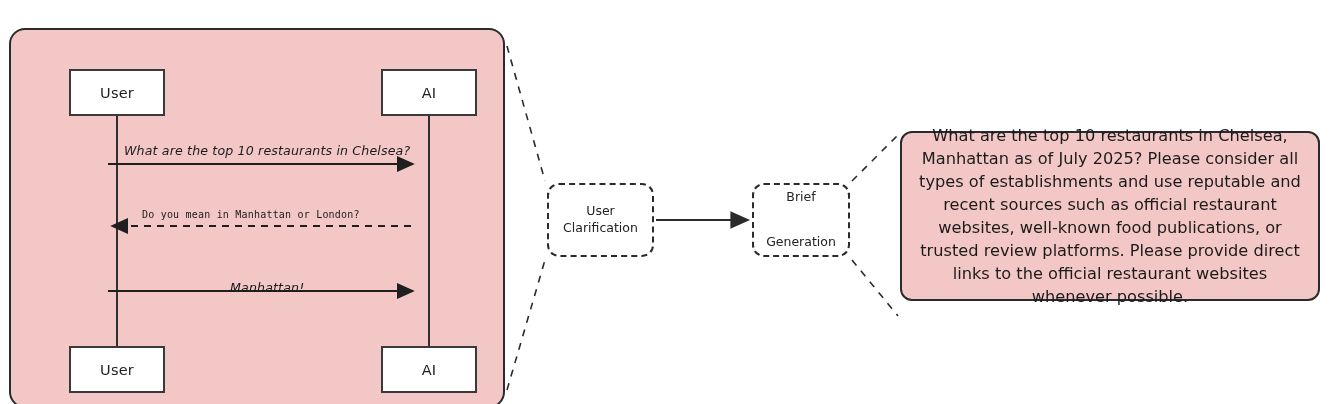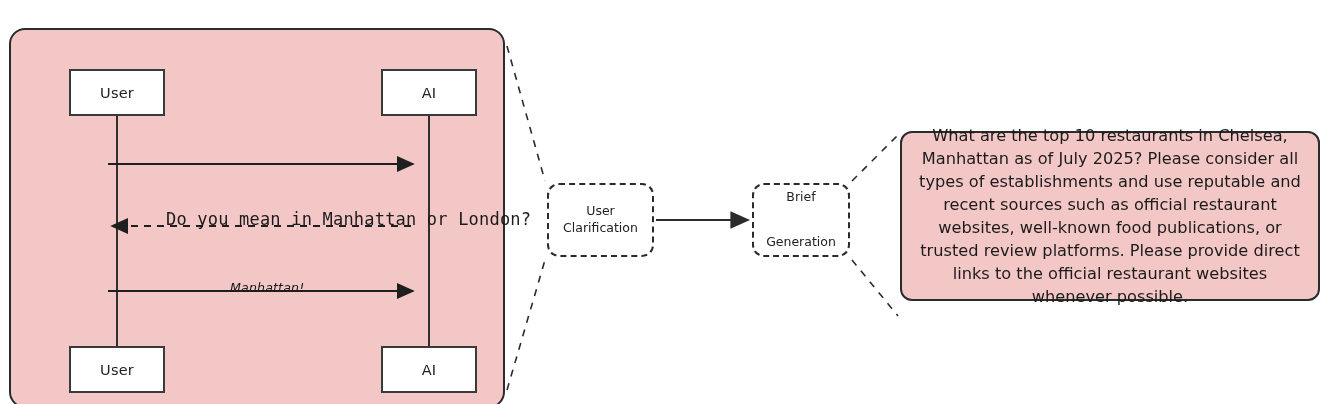--- a/index.html
+++ b/index.html
@@ -73,23 +73,22 @@
     z-index: 3;
   }
   .msg-hand {
     font-family: "DejaVu Sans", sans-serif;
     font-style: italic;
     font-size: 12.6px;
     letter-spacing: .15px;
   }
   .msg-mono {
     font-family: "DejaVu Sans Mono", monospace;
-    font-size: 17px;
+    font-size: 10px;
     letter-spacing: .2px;
-    margin-left: 24px;
   }
 
   .lbl-1 { left: 113px; top: 113px; }
   .lbl-2 { left: 131px; top: 179px; }
   .lbl-3 { left: 219px; top: 250px; }
 
   
   .seq-svg {
     position: absolute;
     left: 0; top: 0;
@@ -202,20 +201,21 @@
     <div class="participant p-ai-top">
       <span>AI</span>
     </div>
     <div class="participant p-user-bot">
       <span>User</span>
     </div>
     <div class="participant p-ai-bot">
       <span>AI</span>
     </div>
 
+    <div class="msg-label msg-hand lbl-1">What are the top 10 restaurants in Chelsea?</div>
     <div class="msg-label msg-mono lbl-2">Do you mean in Manhattan or London?</div>
     <div class="msg-label msg-hand lbl-3">Manhattan!</div>
   </div>
 
   <div class="flow-node node-clarify">
     <span>User</span>
     <span>Clarification</span>
   </div>
 
   <div class="flow-node node-brief">

